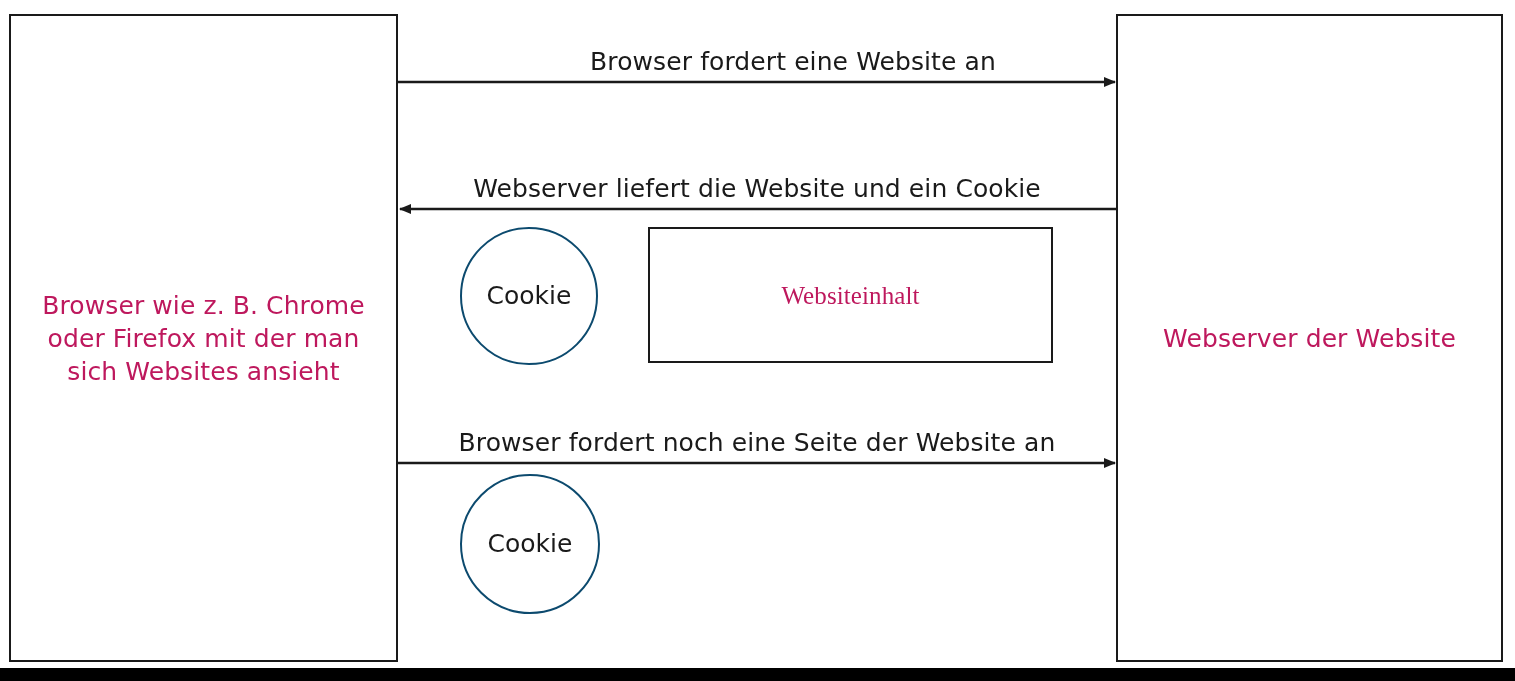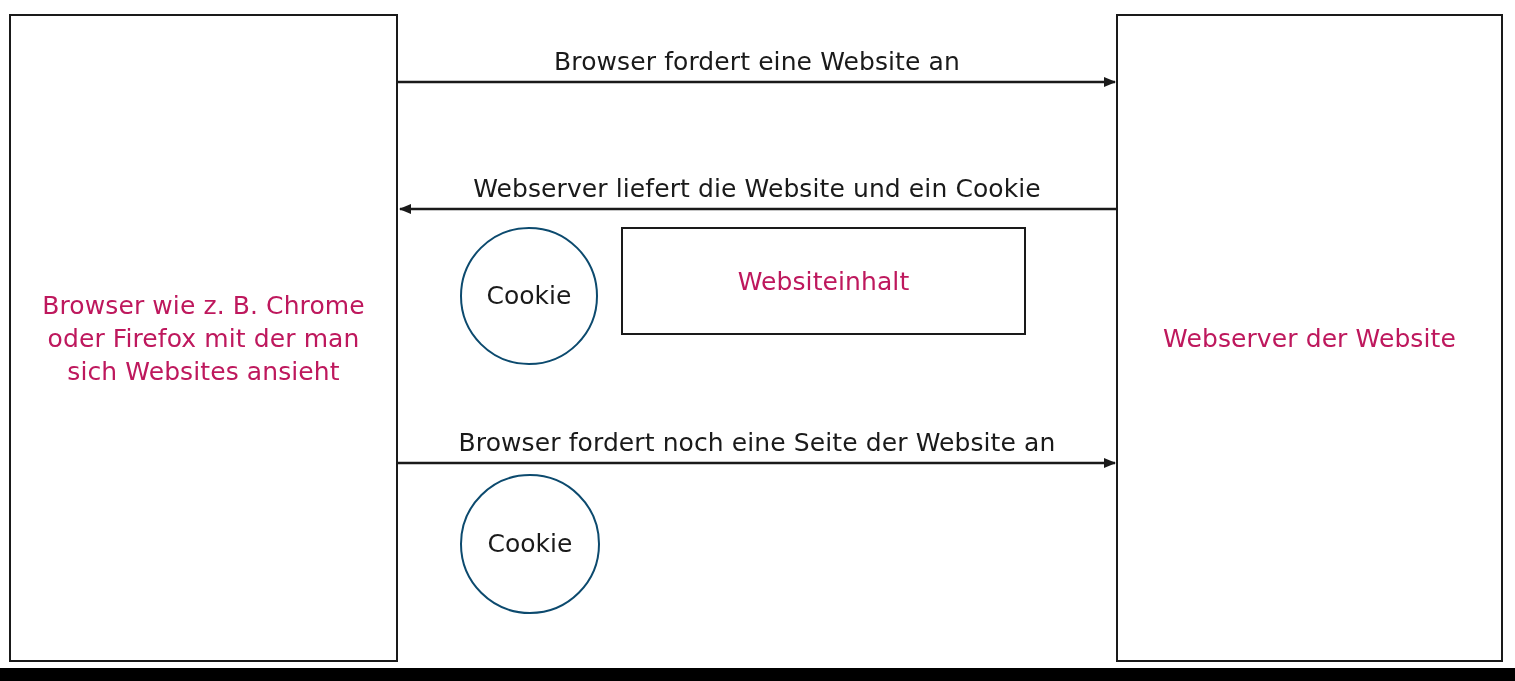--- a/index.html
+++ b/index.html
@@ -46,24 +46,25 @@
   }
   #box-webserver {
     left: 1116px;
     top: 14px;
     width: 387px;
     height: 648px;
   }
 
   
   #rect-websiteinhalt {
-    left: 621px;
+    left: 648px;
     top: 227px;
     width: 405px;
-    height: 108px;
+    height: 136px;
+    font-family: Liberation Serif, serif;
   }
   #rect-websiteinhalt .node-label {
     font-size: 25px;
   }
 
   
   .node-circle {
     position: absolute;
     box-sizing: border-box;
     border: 2px solid #0c4a6e;
@@ -108,20 +109,21 @@
     font-size: 25px;
     color: #1a1a1a;
     white-space: nowrap;
     text-align: center;
     letter-spacing: 0.1px;
   }
   #label-request-1 {
     left: 398px;
     top: 47px;
     width: 718px;
+    padding-left: 36px;
   }
   #label-response-1 {
     left: 398px;
     top: 174px;
     width: 718px;
   }
   #label-request-2 {
     left: 398px;
     top: 428px;
     width: 718px;

